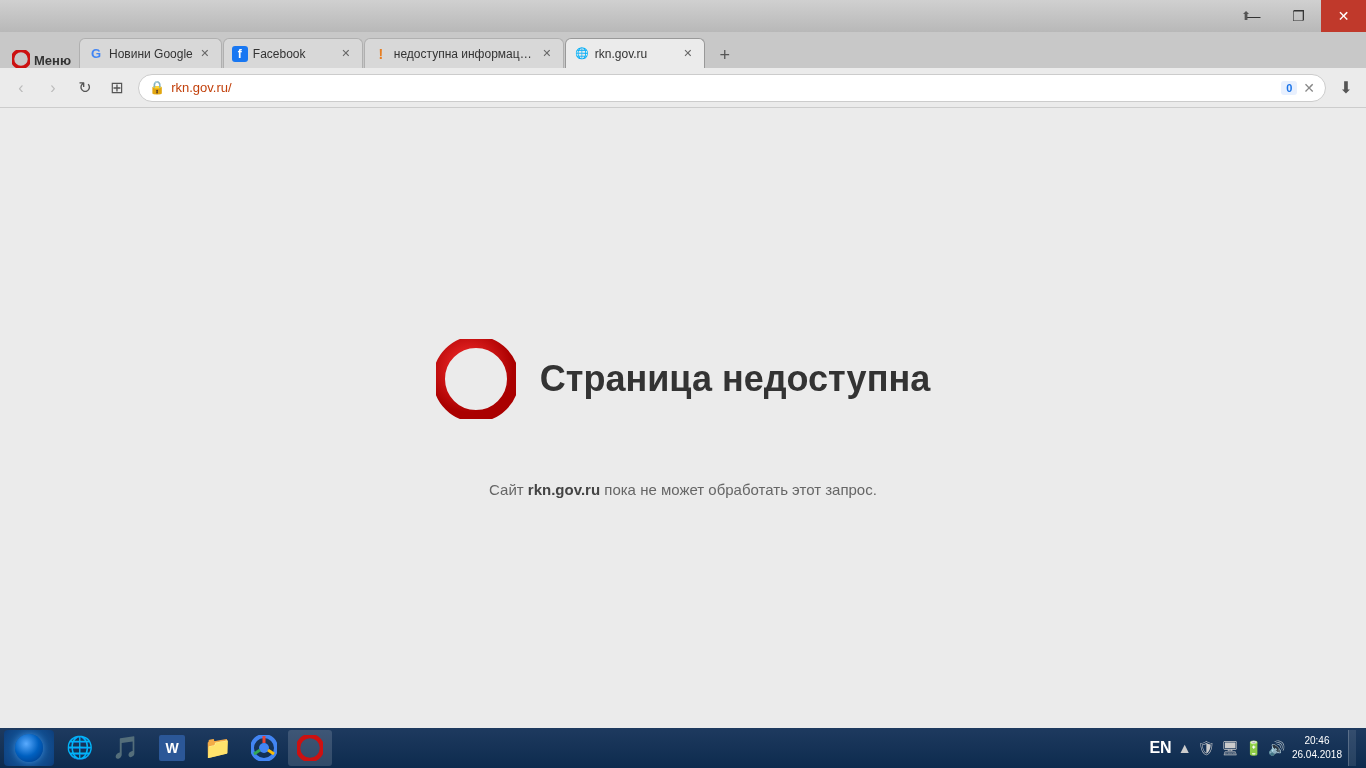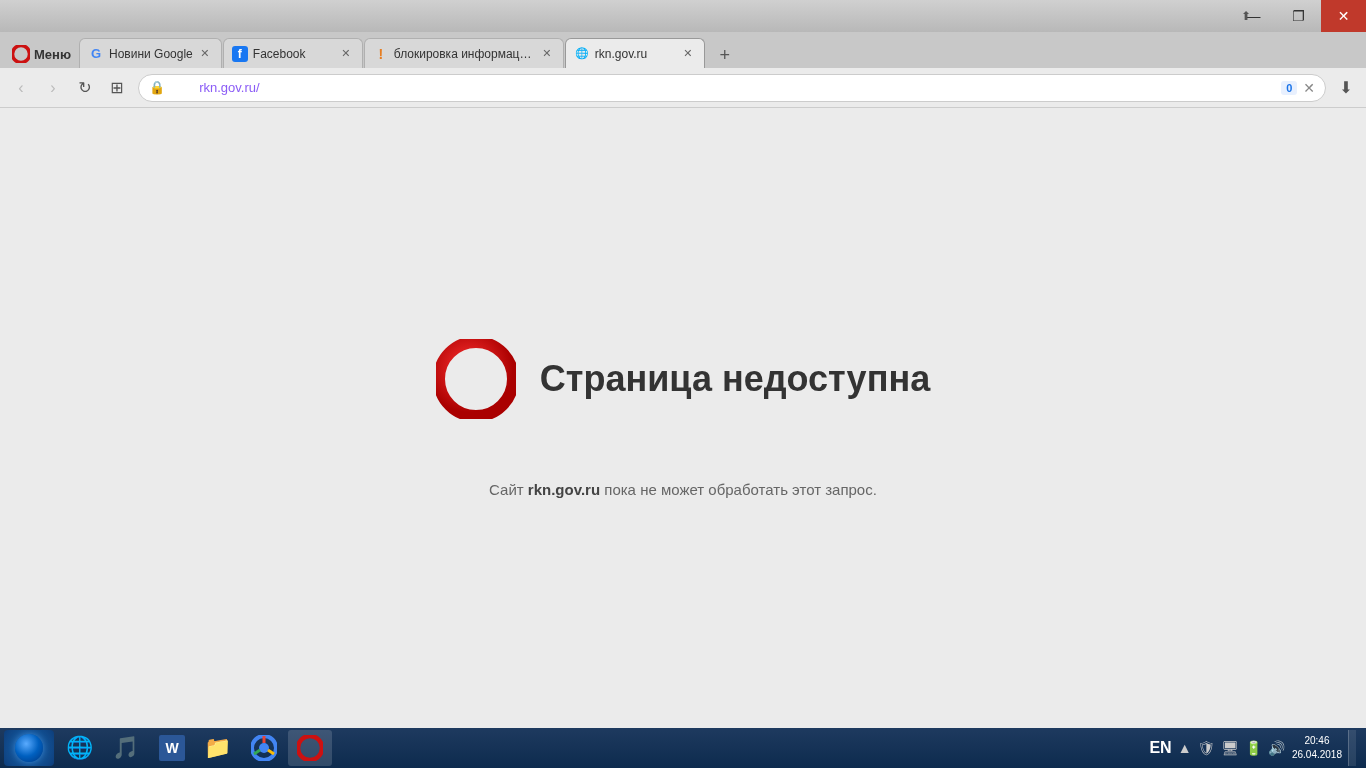--- a/index.html
+++ b/index.html
@@ -151,23 +151,22 @@
       padding: 0 10px;
       gap: 6px;
       margin: 0 4px;
     }
     .address-lock {
       color: #888;
       font-size: 13px;
     }
     .address-text {
       font-size: 13px;
-      color: #8b5cf6;
+      color: #c2410c;
       flex: 1;
-      margin-left: 28px;
     }
     .address-badge {
       background: #e8f0fe;
       color: #1a73e8;
       font-size: 11px;
       font-weight: bold;
       padding: 1px 5px;
       border-radius: 3px;
     }
     .address-x {
@@ -313,21 +312,21 @@
       width: 8px;
       height: 36px;
       background: rgba(255,255,255,0.1);
       border-left: 1px solid rgba(255,255,255,0.2);
       cursor: pointer;
     }
 
     
     .opera-menu {
       display: flex;
-      align-items: center;
+      align-items: flex-end;
       gap: 4px;
       padding: 0 8px;
       height: 28px;
       border-radius: 4px;
       cursor: pointer;
       font-size: 13px;
       color: #333;
       font-weight: 600;
     }
     .opera-menu-logo {
@@ -363,21 +362,21 @@
   </div>
 
   <div class="tab">
     <div class="tab-icon" style="background:#1877f2; color:white; border-radius:3px; font-weight:bold; font-size:12px; width:16px; height:16px; display:flex; align-items:center; justify-content:center;">f</div>
     <span class="tab-label">Facebook</span>
     <div class="tab-close">✕</div>
   </div>
 
   <div class="tab">
     <div class="tab-icon" style="color:#e67e22; font-weight:bold; font-size:14px;">!</div>
-    <span class="tab-label">блокировка информаци...</span>
+    <span class="tab-label">недоступна информаци...</span>
     <div class="tab-close">✕</div>
   </div>
 
   <div class="tab active">
     <div class="tab-icon" style="color:#555; font-size:11px;">🌐</div>
     <span class="tab-label">rkn.gov.ru</span>
     <div class="tab-close">✕</div>
   </div>
 
   <div class="tab-new">+</div>

